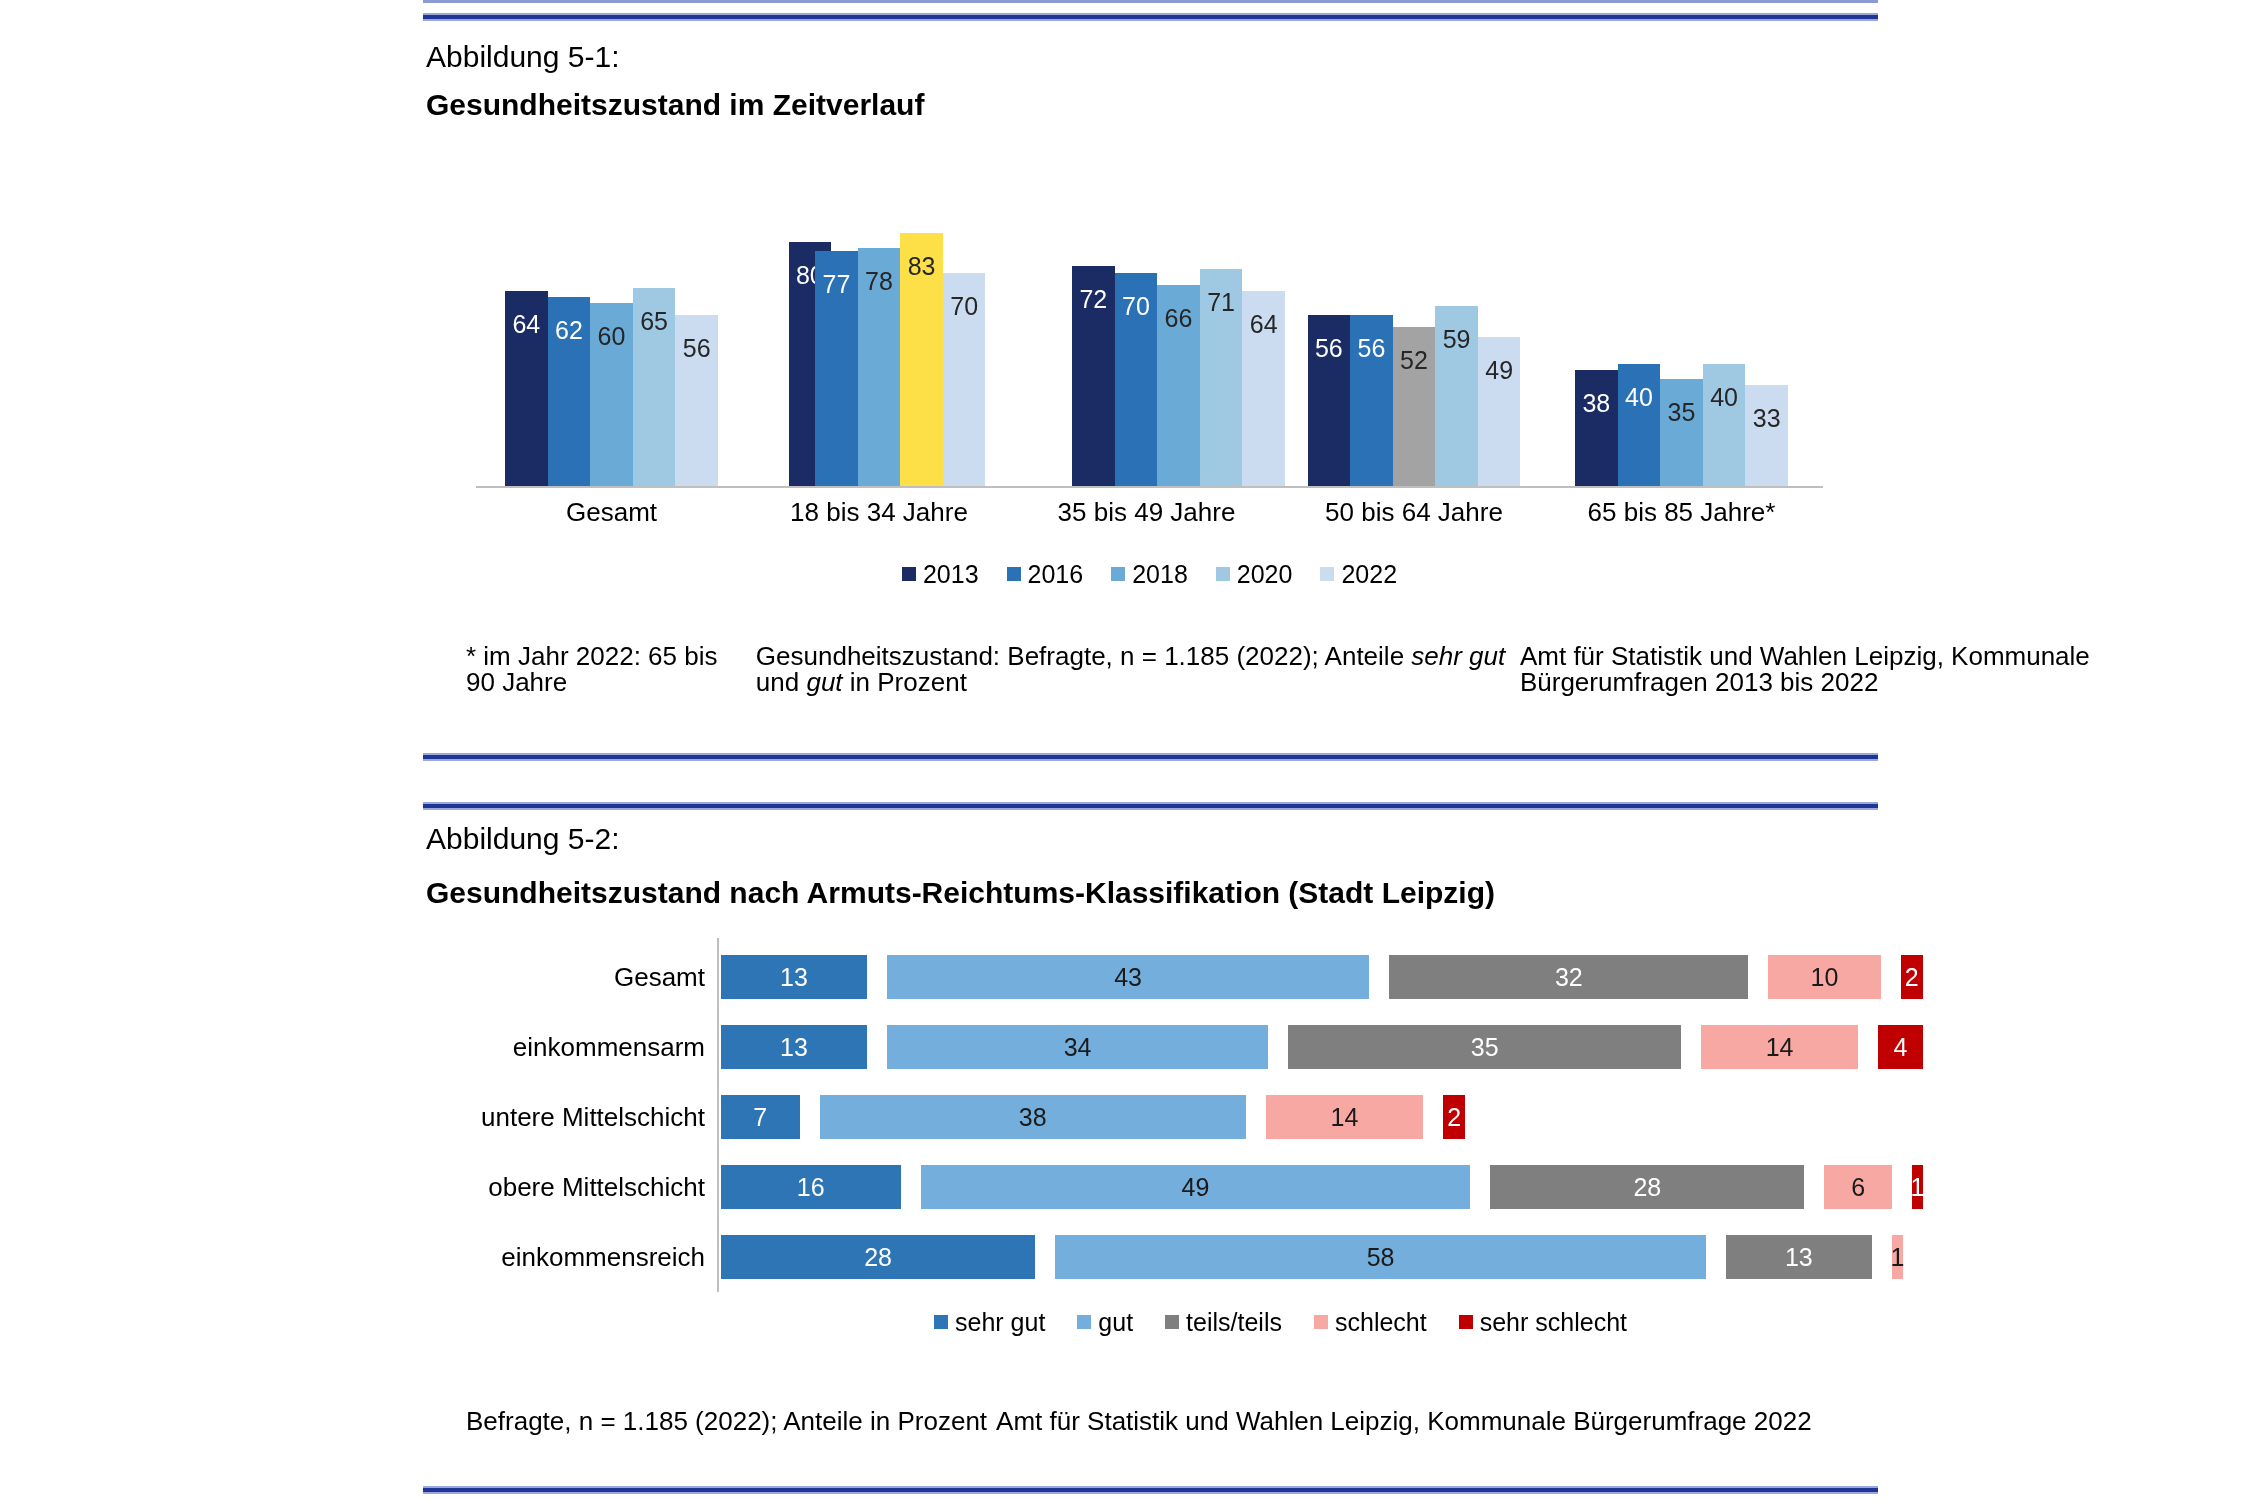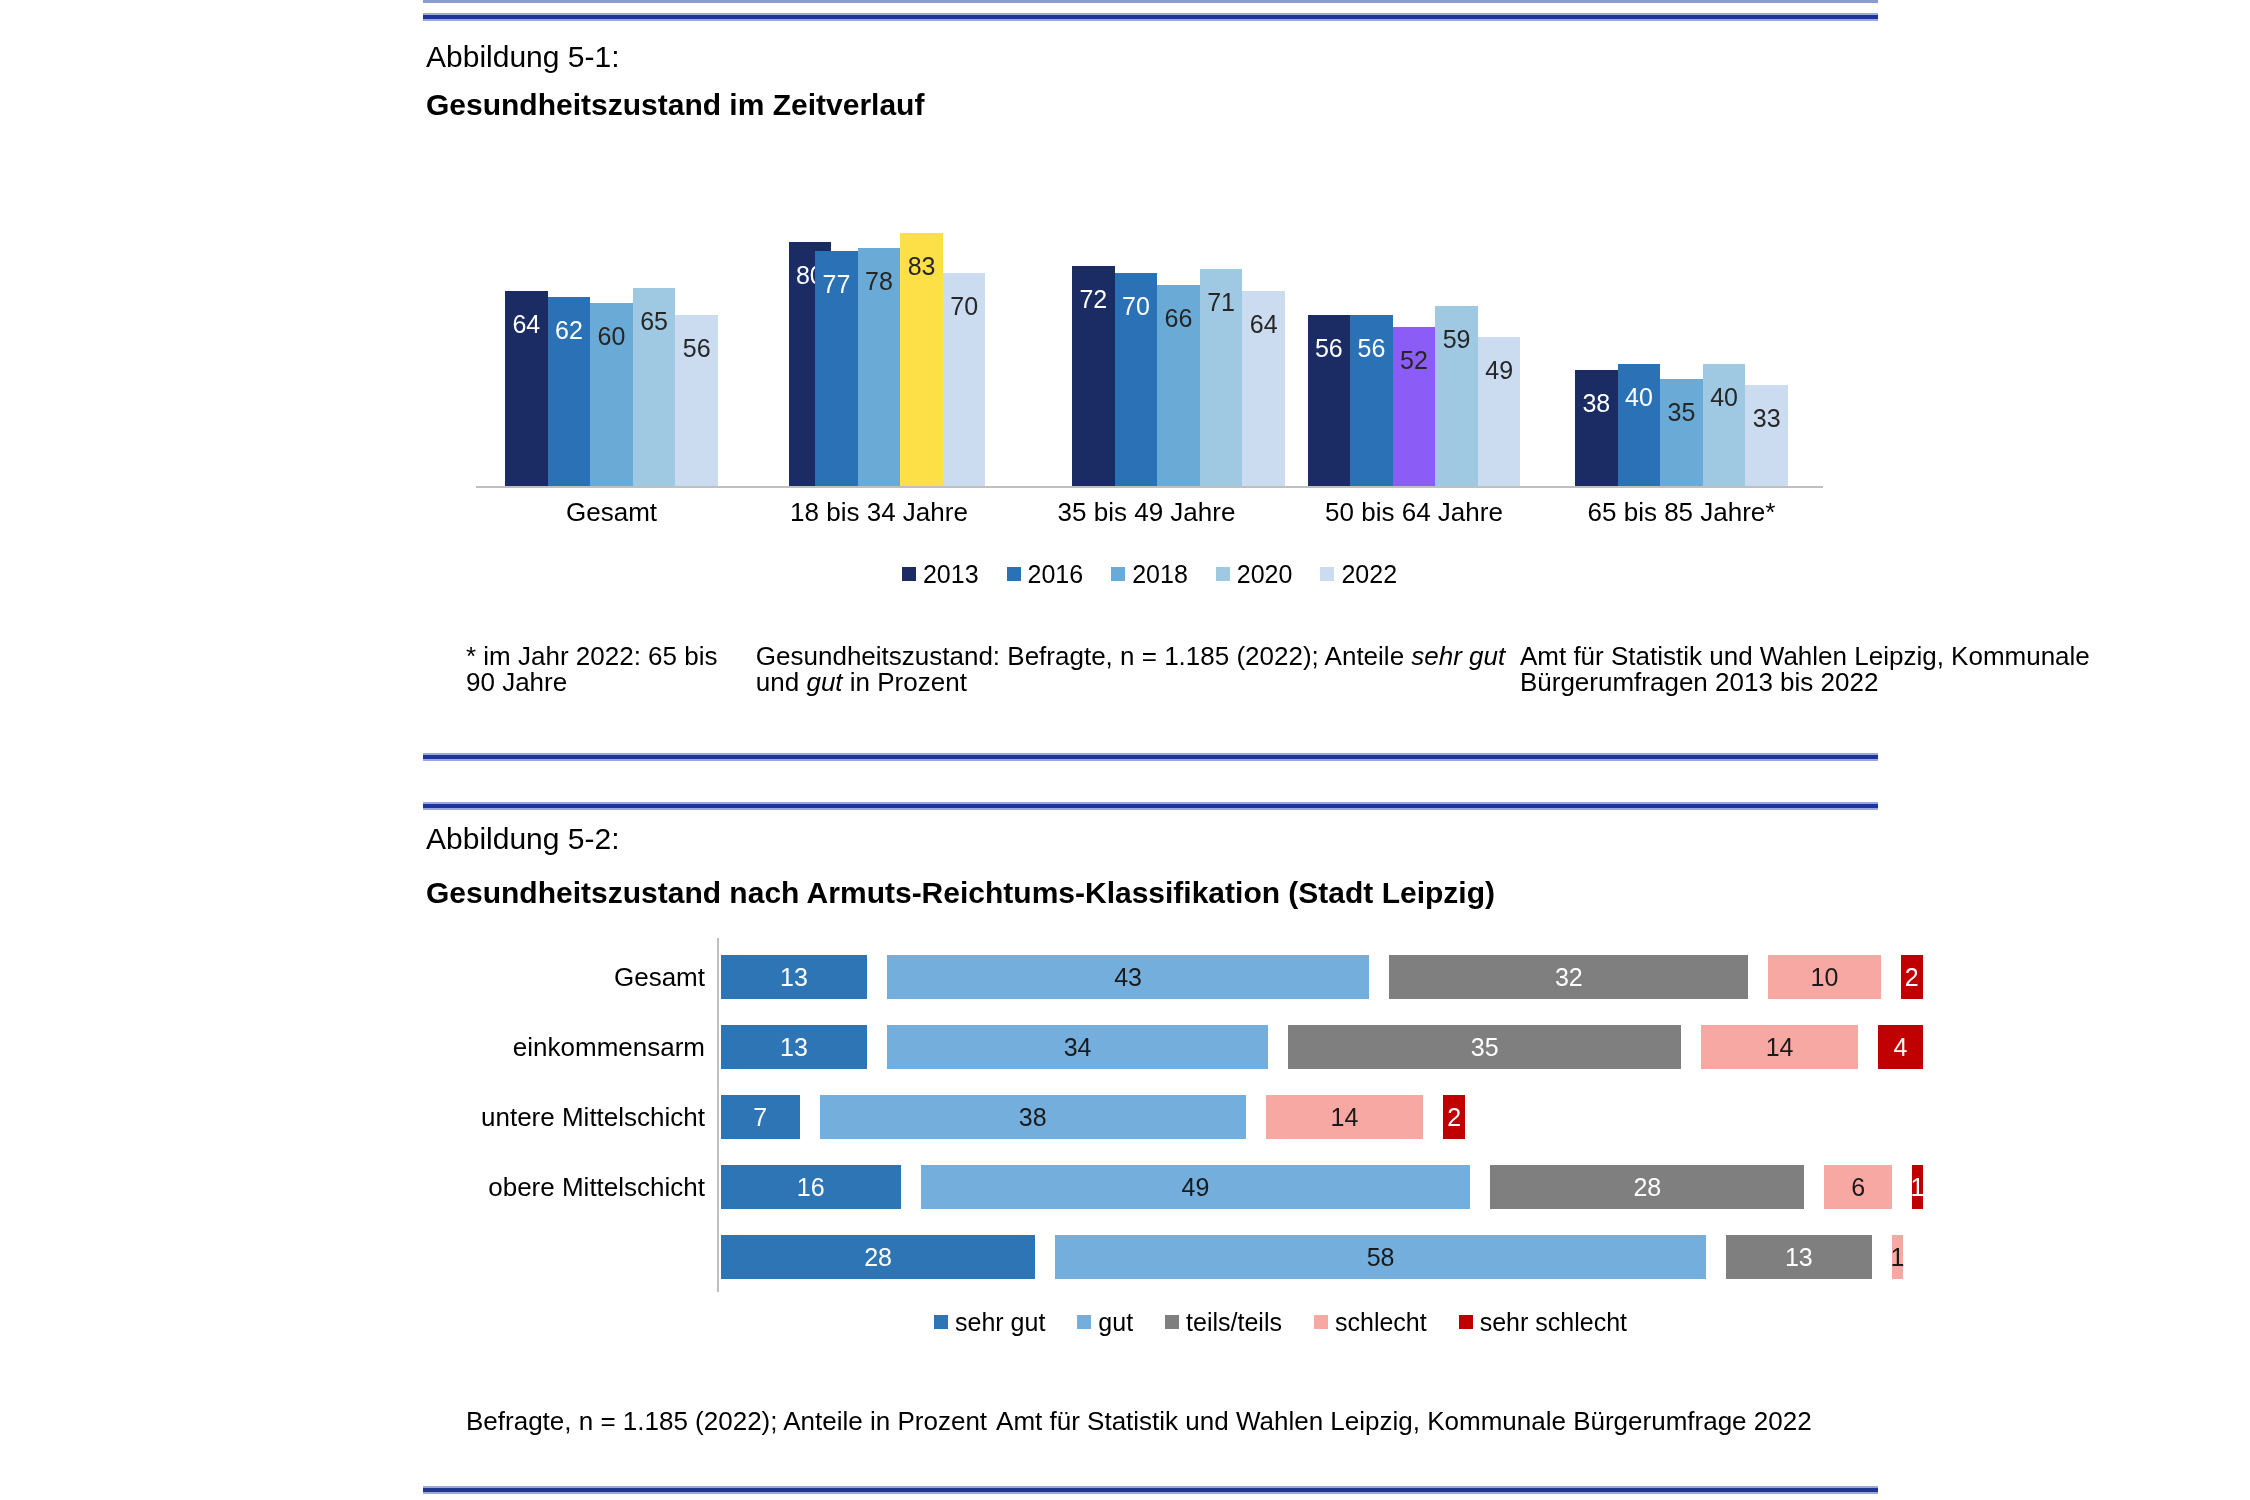--- a/index.html
+++ b/index.html
@@ -110,21 +110,21 @@
           <div class="vbar-label" style="color: rgb(38, 38, 38);">64</div>
         </div>
       </div>
       <div class="bar-group" style="left: 831.5px; width: 213px;">
         <div class="vbar" style="left: 0px; width: 42.6px; height: 170.8px; background: rgb(26, 44, 99);">
           <div class="vbar-label" style="color: rgb(255, 255, 255);">56</div>
         </div>
         <div class="vbar" style="left: 42.6px; width: 42.6px; height: 170.8px; background: rgb(42, 114, 181);">
           <div class="vbar-label" style="color: rgb(255, 255, 255);">56</div>
         </div>
-        <div class="vbar" style="left: 85.2px; width: 42.6px; height: 158.6px; background: #8b5cf6;">
+        <div class="vbar" style="left: 85.2px; width: 42.6px; height: 158.6px; background: #a3a3a3;">
           <div class="vbar-label" style="color: rgb(38, 38, 38);">52</div>
         </div>
         <div class="vbar" style="left: 127.8px; width: 42.6px; height: 179.95px; background: rgb(159, 200, 226);">
           <div class="vbar-label" style="color: rgb(38, 38, 38);">59</div>
         </div>
         <div class="vbar" style="left: 170.4px; width: 42.6px; height: 149.45px; background: rgb(203, 220, 240);">
           <div class="vbar-label" style="color: rgb(38, 38, 38);">49</div>
         </div>
       </div>
       <div class="bar-group" style="left: 1099px; width: 213px;">
@@ -186,20 +186,21 @@
 
   <div class="fig-label" style="top:822px;">Abbildung 5-2:</div>
   <div class="fig-title" style="top:876px;">Gesundheitszustand nach Armuts-Reichtums-Klassifikation (Stadt Leipzig)</div>
 
   <div class="axis-v"></div>
   <div class="hcats">
       <div class="hcat-label" style="top: 15px; height: 44px;">Gesamt</div>
       <div class="hcat-label" style="top: 85px; height: 44px;">einkommensarm</div>
       <div class="hcat-label" style="top: 155px; height: 44px;">untere Mittelschicht</div>
       <div class="hcat-label" style="top: 225px; height: 44px;">obere Mittelschicht</div>
+      <div class="hcat-label" style="top: 295px; height: 44px;">einkommensreich</div>
     </div>
   <div class="hrows">
       <div class="hbar-row" style="top: 15px; height: 44px;">
         <div class="hseg" style="width: 145.86px; background: rgb(46, 117, 182);">
           <div class="hseg-label" style="color: rgb(255, 255, 255);">13</div>
         </div>
         <div class="hseg" style="width: 482.46px; background: rgb(116, 174, 220);">
           <div class="hseg-label" style="color: rgb(26, 26, 26);">43</div>
         </div>
         <div class="hseg" style="width: 359.04px; background: rgb(127, 127, 127);">

